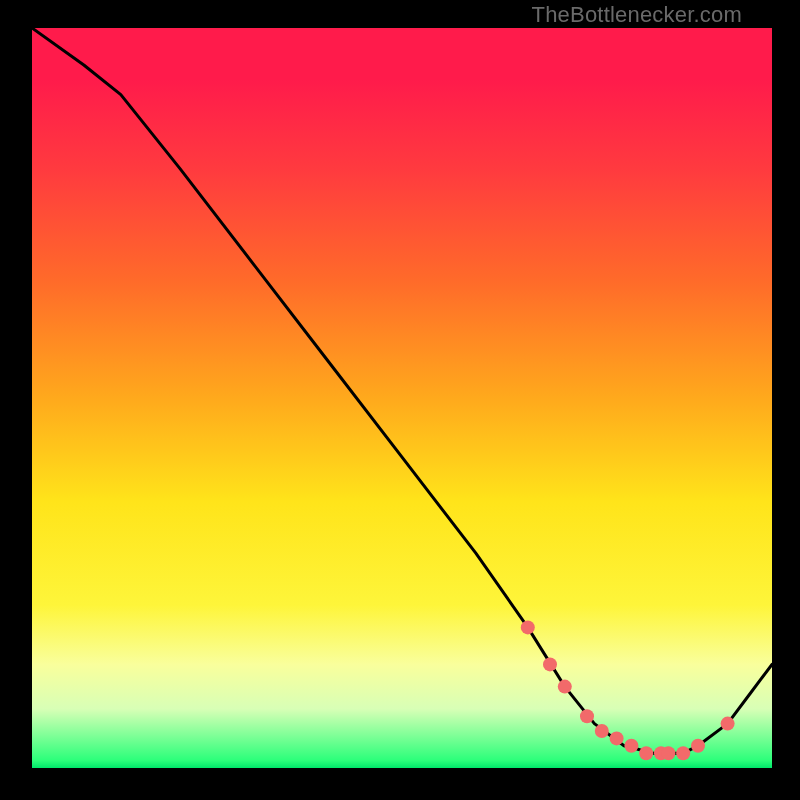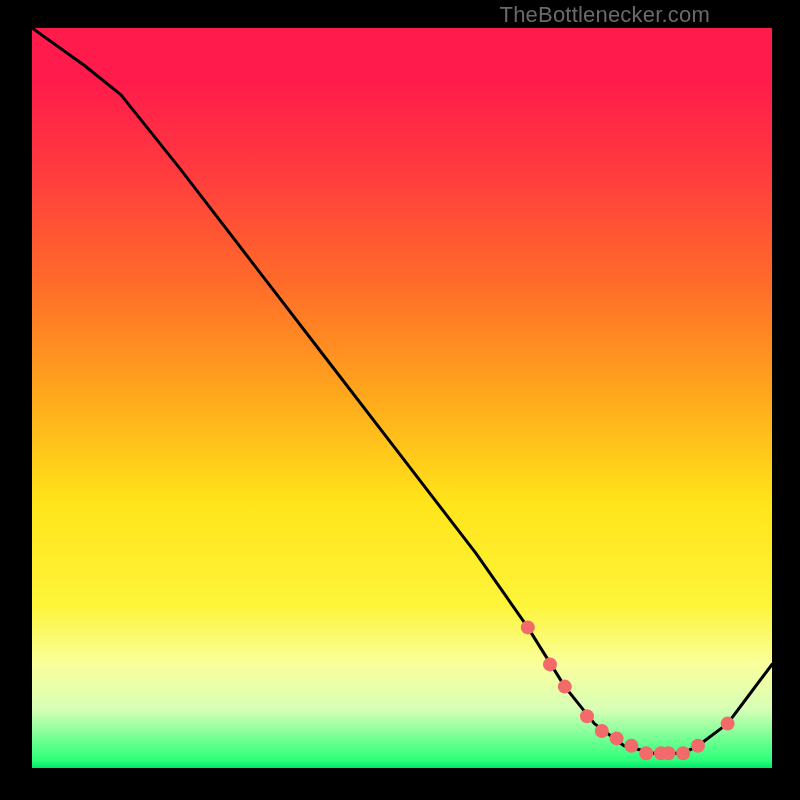--- a/index.html
+++ b/index.html
@@ -11,20 +11,21 @@
     overflow: hidden;
     font-family: Arial, Helvetica, sans-serif;
   }
   .frame {
     position: absolute;
     left: 0;
     top: 0;
     width: 720px;
     height: 800px;
     background: #000;
+    padding-left: 32px;
   }
   .watermark {
     position: absolute;
     top: 2px;
     right: 10px;
     color: #6a6a6a;
     font-size: 22px;
     font-weight: 500;
     letter-spacing: 0.2px;
     user-select: none;

